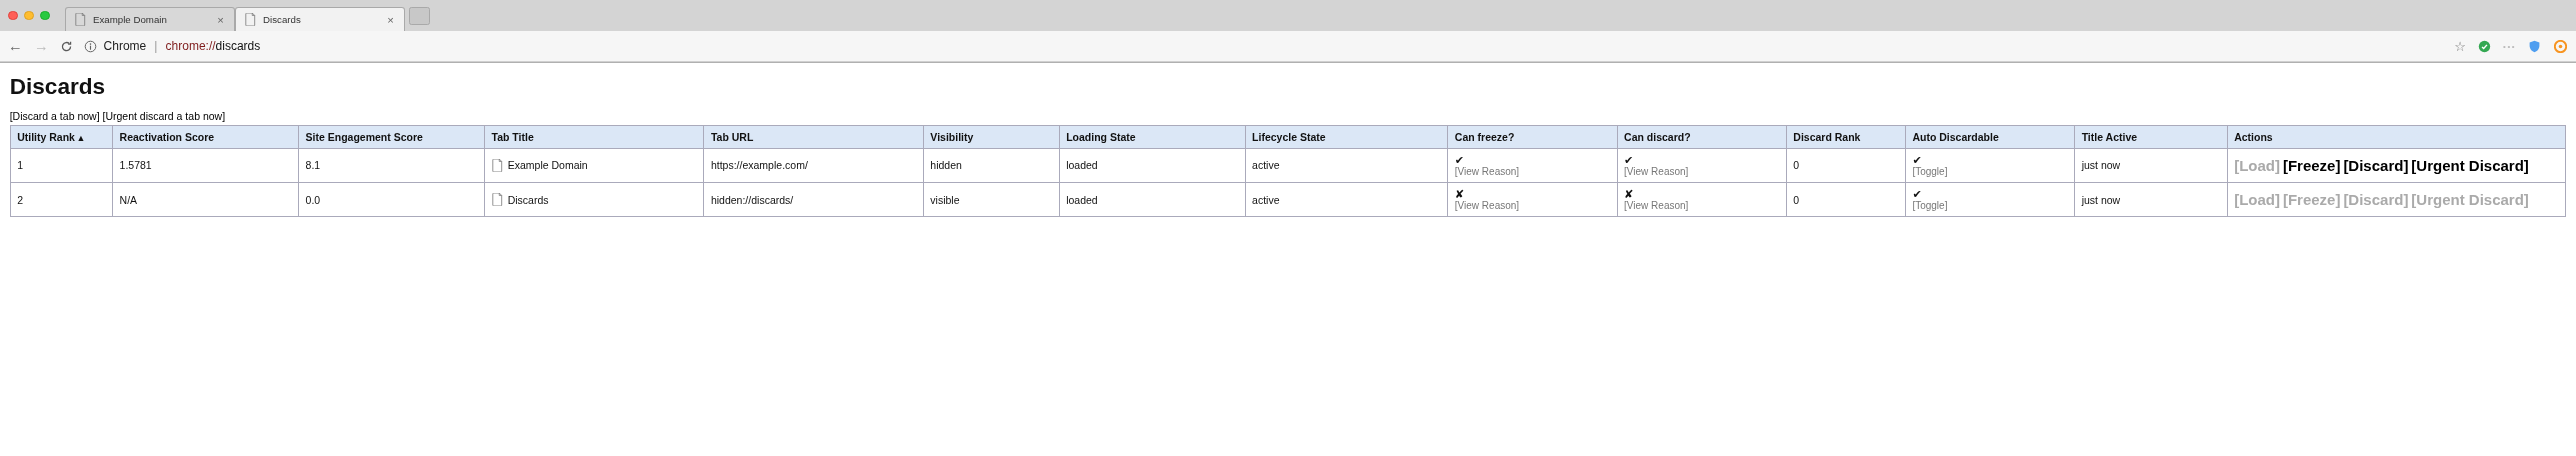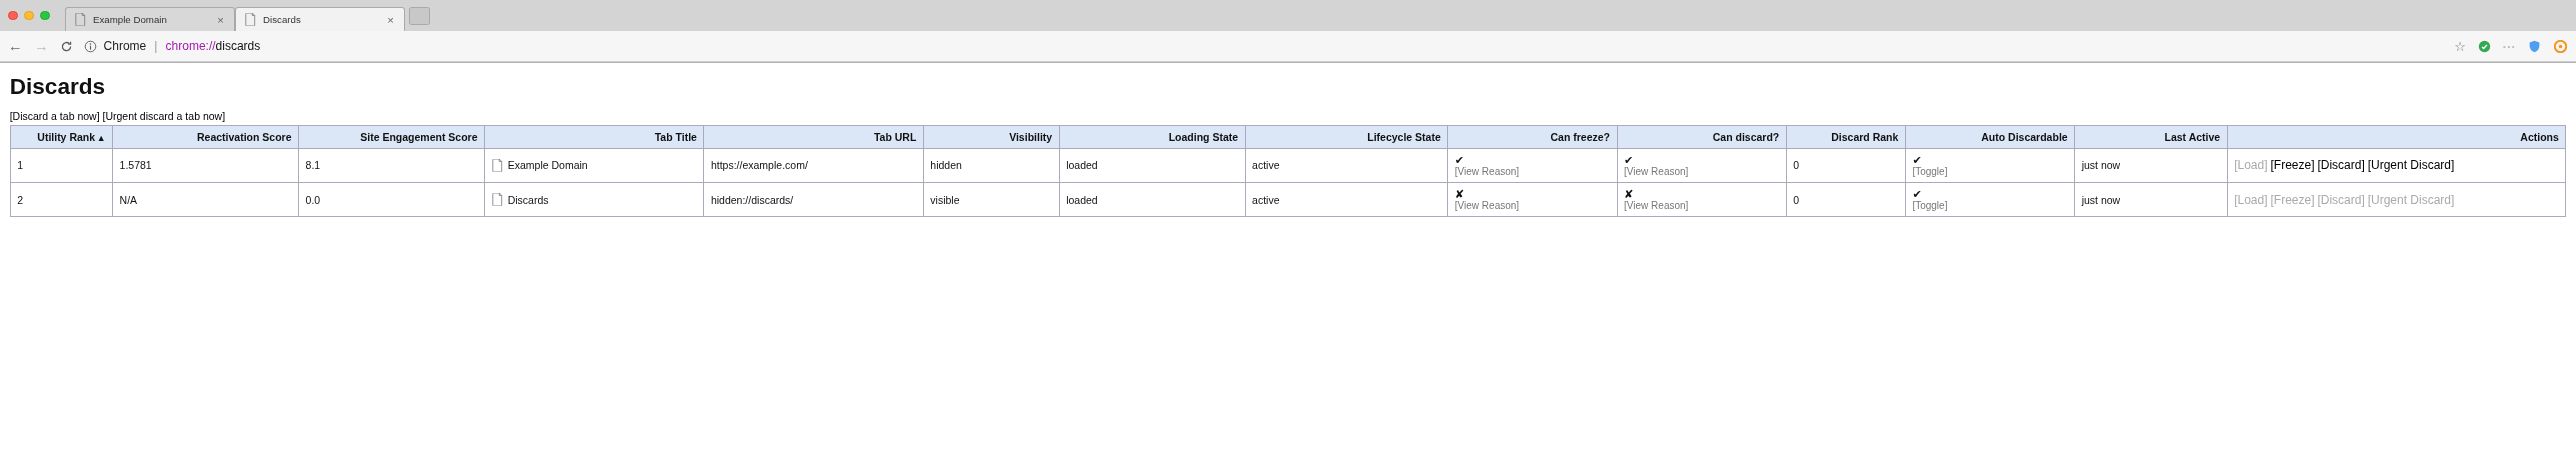--- a/index.html
+++ b/index.html
@@ -22,56 +22,56 @@
 .new-tab { width: 21px; height: 18px; background: #c8c8c8; border: 0.8px solid #a9a9a9; border-radius: 2.4px; margin-left: 4.9px; align-self: center; }
 
 .toolbar { display: flex; align-items: center; height: 31px; background: #f6f6f6; border-bottom: 0.8px solid #d0d0d0; padding: 0 8px; gap: 11.3px; }
 .nav-arrow { color: #6b6b6b; font-size: 14.6px; cursor: pointer; user-select: none; }
 .nav-arrow.disabled { color: #bcbcbc; }
 .reload { color: #5a5a5a; font-size: 12px; cursor: pointer; }
 .omnibox { flex: 1; display: flex; align-items: flex-end; gap: 6.5px; font-size: 12px; color: #222; }
 .omnibox .info-icon { width: 13px; height: 13px; display: inline-flex; align-items: center; justify-content: center; }
 .omnibox .scheme { color: #222; }
 .omnibox .sep { color: #9b9b9b; margin: 0 1.6px; }
-.omnibox .host-grey { color: #a21caf; }
+.omnibox .host-grey { color: #7f1d1d; }
 .omnibox .path-black { color: #111; }
 .right-icons { display: flex; align-items: center; gap: 11.3px; }
 .right-icons .ico { width: 14.6px; height: 14.6px; display: inline-flex; align-items: center; justify-content: center; }
 .star { color: #777; font-size: 13px; }
 .ext-dots { color: #bbb; letter-spacing: 1.6px; font-size: 8px; }
 
 
 .page { padding: 11.3px 9.7px 16px 9.7px; }
 h1.page-title { font-size: 22.6px; font-weight: 700; color: #111; margin-bottom: 9.7px; }
 .top-actions { font-size: 10.5px; color: #000; margin-bottom: 3.2px; }
 .top-actions a { color: #000; text-decoration: none; cursor: pointer; }
 
 table.discards { width: 100%; border-collapse: collapse; table-layout: fixed; }
 table.discards th, table.discards td { border: 0.8px solid #aab; padding: 4.9px 6.5px; font-size: 10.5px; vertical-align: middle; text-align: left; }
-table.discards th { background: #dbe7f6; font-weight: 700; color: #111; text-align: right; }
+table.discards th { background: #dbe7f6; font-weight: 700; color: #111; }
 table.discards td { background: #fff; color: #111; }
 .col-rank { width: 49px; text-align: center; }
 .col-react { width: 89px; text-align: center; }
 .col-eng { width: 89px; text-align: center; }
 .col-title { width: 105px; }
 .col-url { width: 105px; }
 .col-vis { width: 65px; }
 .col-load { width: 89px; }
 .col-life { width: 97px; }
 .col-freeze { width: 81px; text-align: center; }
 .col-discard { width: 81px; text-align: center; }
 .col-count { width: 57px; text-align: center; }
 .col-auto { width: 81px; text-align: center; }
 .col-last { width: 73px; }
 .col-actions { width: 162px; }
 th .sort-arrow { font-size: 9px; margin-left: 1.6px; }
 .center { text-align: center; }
 .check { font-size: 11.3px; line-height: 1; }
 .sub-link { display: block; font-size: 10px; color: #777; cursor: pointer; }
-.action-link { color: #000; text-decoration: none; cursor: pointer; font-size: 12px; white-space: nowrap; }
+.action-link { color: #000; text-decoration: none; cursor: pointer; font-size: 15px; white-space: nowrap; font-weight: bold; }
 .action-link.disabled { color: #aaa; cursor: default; }
 .tab-favicon-cell { display: flex; align-items: center; gap: 4.9px; }
 .doc-icon { width: 11.3px; height: 13px; display: inline-flex; }
 svg { display: block; }
 </style>
 </head>
 <body>
 
 <div class="browser-chrome">
   <div class="titlebar">
@@ -182,21 +182,21 @@
         <th>Site Engagement Score</th>
         <th>Tab Title</th>
         <th>Tab URL</th>
         <th>Visibility</th>
         <th>Loading State</th>
         <th>Lifecycle State</th>
         <th>Can freeze?</th>
         <th>Can discard?</th>
         <th>Discard Rank</th>
         <th>Auto Discardable</th>
-        <th>Last Active</th>
+        <th>Title Active</th>
         <th>Actions</th>
       </tr>
     </thead>
     <tbody id="tbody">
         <tr>
           <td class="center">1</td>
           <td class="center">1.5781</td>
           <td class="center">8.1</td>
           <td>
             <div class="tab-favicon-cell">

